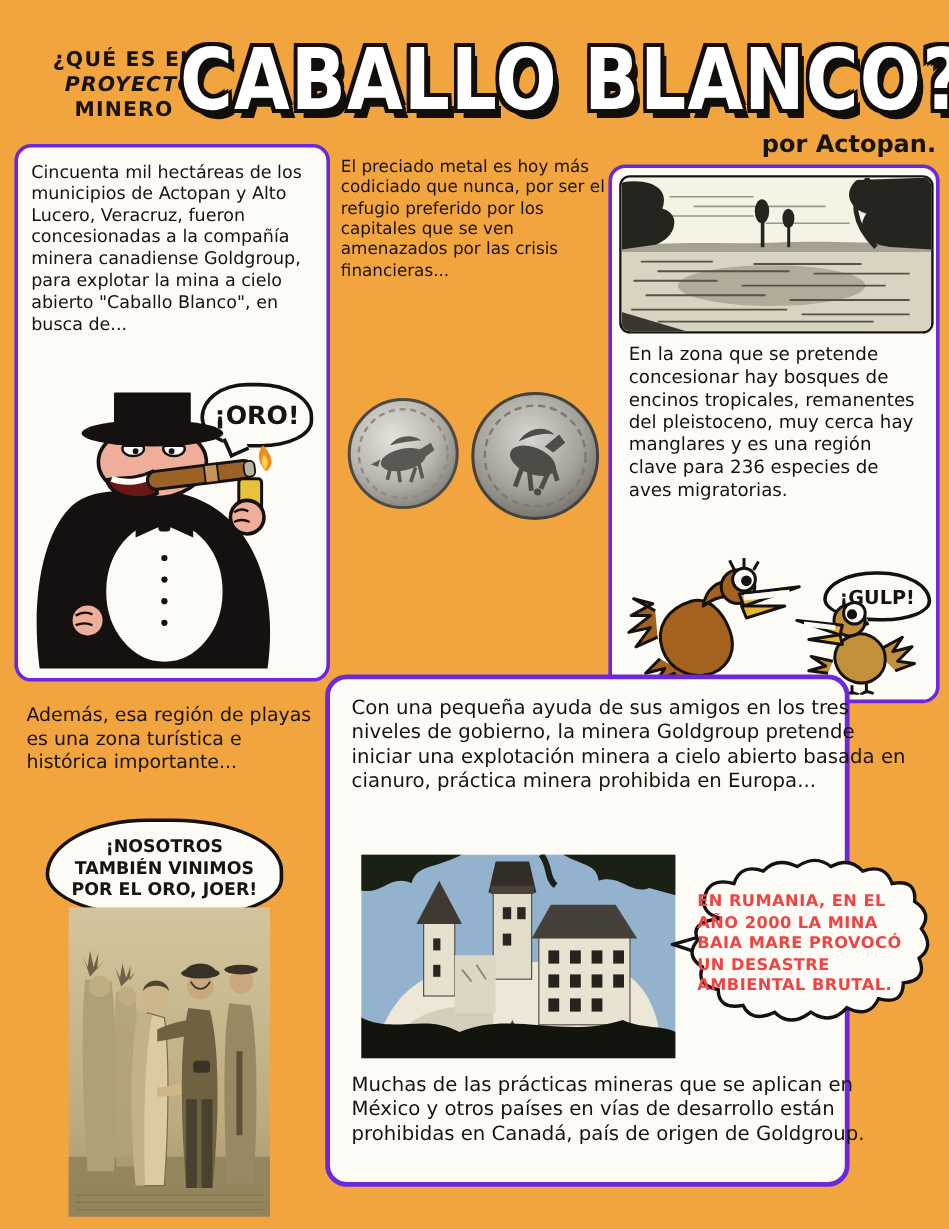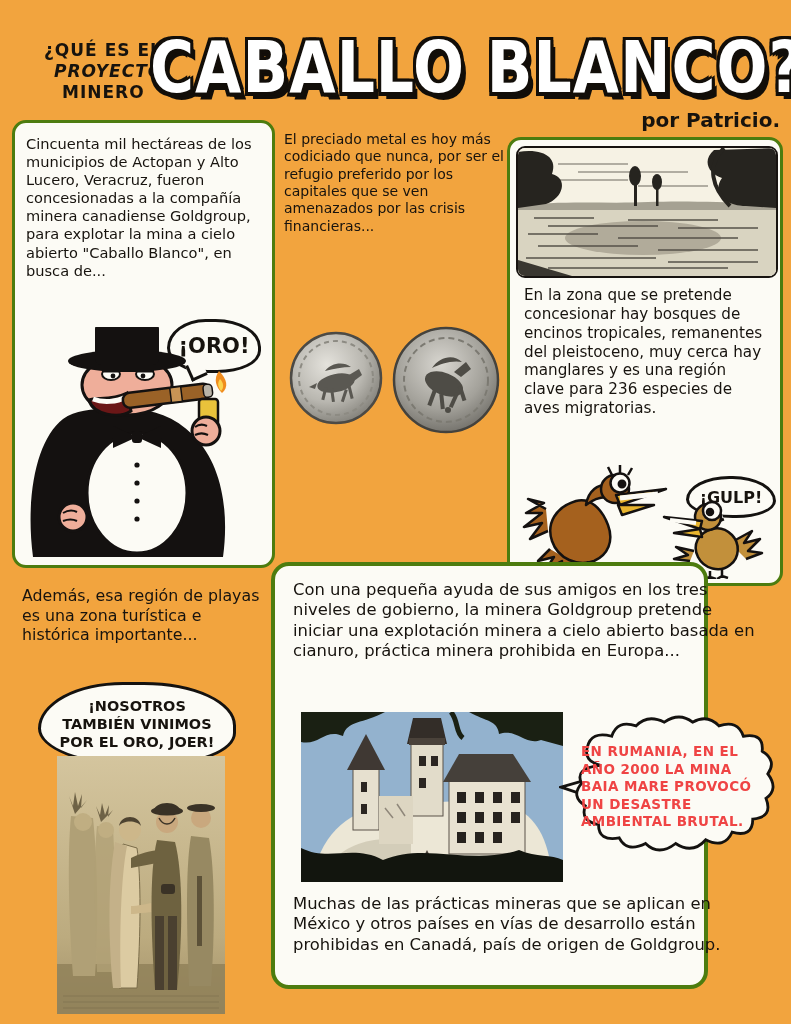--- a/index.html
+++ b/index.html
@@ -26,21 +26,21 @@
       -3px 0 0 #120e09, 3px 0 0 #120e09, 0 -3px 0 #120e09, 0 3px 0 #120e09,
       5px 6px 0 #120e09;
   }
   .byline{
     position:absolute;left:600px;top:108px;width:180px;text-align:right;
     font-size:20px;font-weight:600;color:#17130e;
   }
 
   
   .panel{
-    position:absolute;background:#fcfbf5;border:3px solid #4d7c0f;border-radius:14px;
+    position:absolute;background:#fcfbf5;border:3px solid #6d28d9;border-radius:14px;
     box-sizing:border-box;
   }
   .handtext{color:#17130e;line-height:1.24;}
 
   
   .p1{left:12px;top:120px;width:263px;height:448px;padding:12px 11px;}
   .p1 .txt{font-size:14.6px;font-weight:500;}
 
   
   .bubble{
@@ -94,21 +94,21 @@
 <body>
 
 <div class="page">
 
   <div class="kicker handtext">
     <span>¿QUÉ ES EL</span>
     <span class="k2">PROYECTO</span>
     <span class="k3">MINERO</span>
   </div>
   <div class="title">CABALLO BLANCO?</div>
-  <div class="byline">por Patricio.</div>
+  <div class="byline">por Actopan.</div>
 
   <div class="panel p1">
     <div class="txt handtext">Cincuenta mil hectáreas de los municipios de Actopan y Alto Lucero, Veracruz, fueron concesionadas a la compañía minera canadiense Goldgroup, para explotar la mina a cielo abierto "Caballo Blanco", en busca de...</div>
 
     <div class="bubble oro-bubble">
       <span>¡ORO!</span>
       <span class="tail"></span>
     </div>
 
     <svg width="214" height="236" viewBox="0 0 214 236" style="position:absolute;left:8px;top:204px;">

